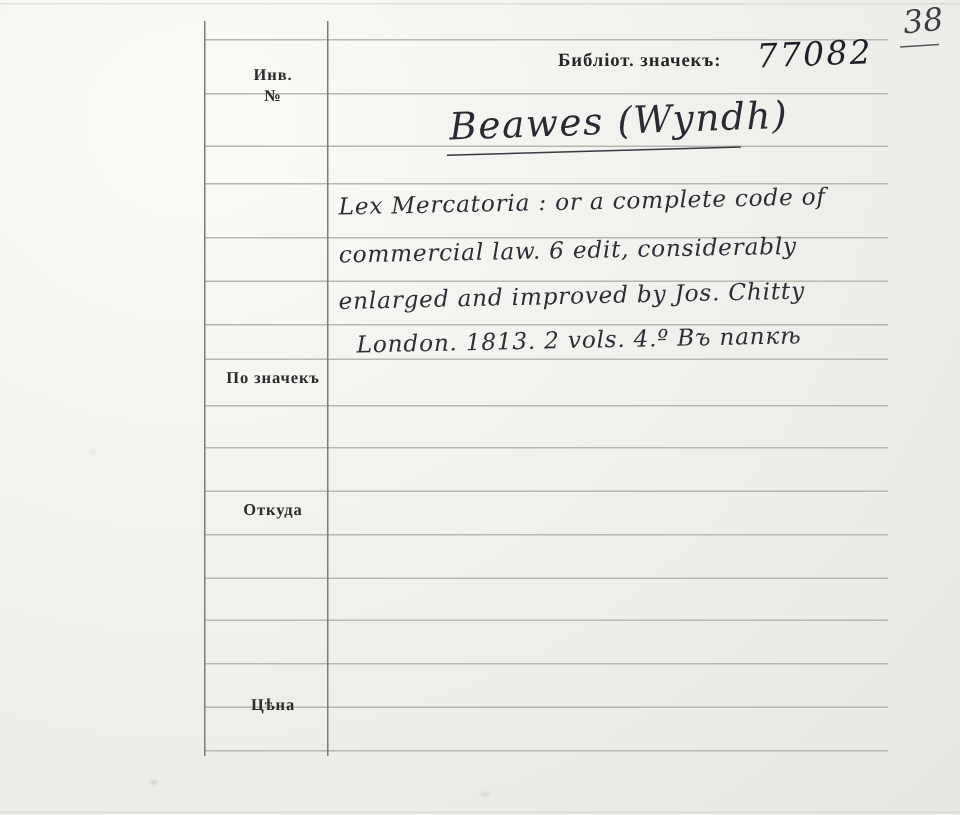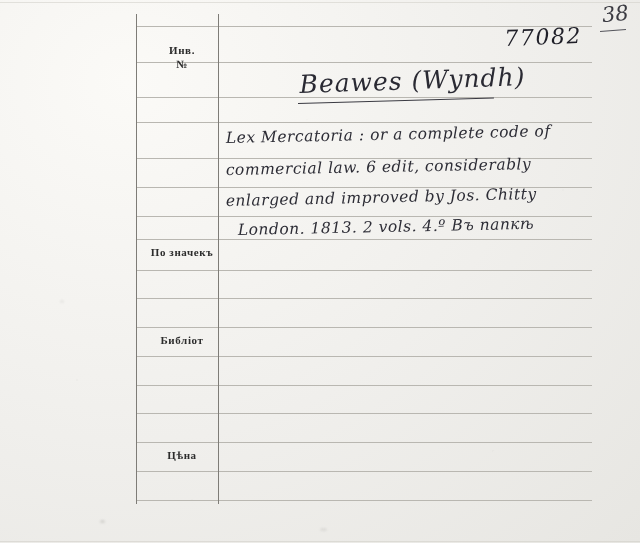--- a/index.html
+++ b/index.html
@@ -175,24 +175,25 @@
   <div class="vrule" style="left:136px; top:14px; height:490px;"></div>
   <div class="vrule" style="left:218px; top:14px; height:490px;"></div>
 
   <div class="col-label bold" style="left:137px; top:44px;">
     <div>Инв.</div>
     <div>№</div>
   </div>
 
   <div class="col-label bold" style="left:137px; top:246px;">По значекъ</div>
 
-  <div class="col-label bold" style="left:137px; top:334px;">Библіот</div>
-
-  <div class="col-label bold" style="left:137px; top:449px;">Цѣна</div>
-
+  <div class="col-label bold" style="left:137px; top:334px;">Откуда</div>
+
+  <div class="col-label bold" style="left:137px; top:464px;">Цѣна</div>
+
+  <div id="stamp-label" style="left:372px; top:33px;">Библіот. значекъ:</div>
 
   <div class="hand" id="accession-number" style="left:505px; top:26px;">77082</div>
 
   <div class="hand" id="author-line" style="left:300px; top:70px;">Beawes (Wyndh)</div>
   <div id="author-underline" style="left:298px; top:103px; width:196px;"></div>
 
   <div class="hand title-line tl1" style="left:226px; top:129px;">Lex Mercatoria : or a complete code of</div>
   <div class="hand title-line tl2" style="left:226px; top:161px;">commercial law.  6 edit, considerably</div>
   <div class="hand title-line tl3" style="left:226px; top:192px;">enlarged  and improved  by  Jos. Chitty</div>
   <div class="hand title-line tl4" style="left:238px; top:221px;">London. 1813. 2 vols. 4.º   Въ папкѣ</div>

